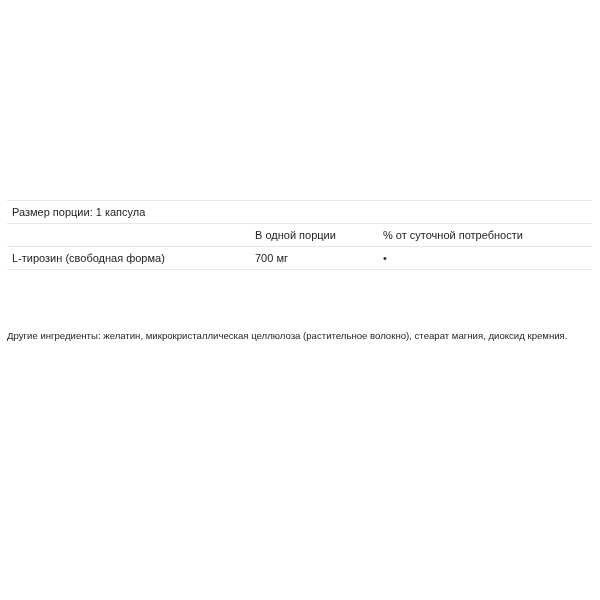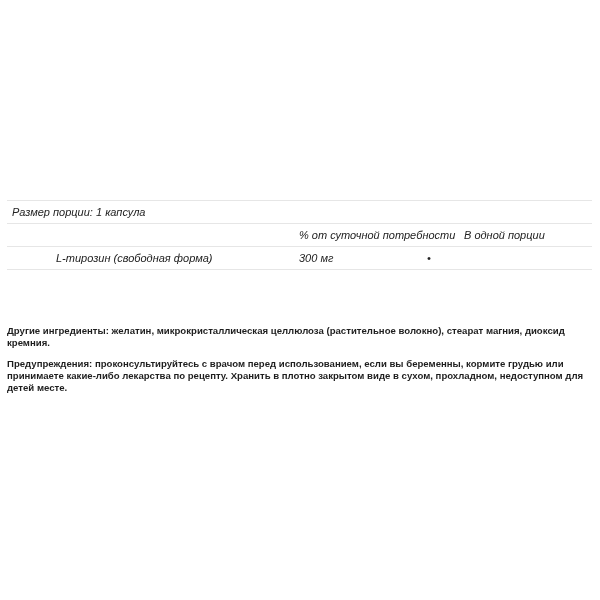--- a/index.html
+++ b/index.html
@@ -14,66 +14,64 @@
       overflow: hidden;
       font-family: "Liberation Sans", sans-serif;
       color: #222222;
     }
     .facts {
       position: absolute;
       left: 7px;
       top: 200px;
       width: 585px;
       border-top: 1px solid #e6e6e6;
-      font-style: italic;
     }
     .row {
       height: 22px;
       border-bottom: 1px solid #e6e6e6;
       display: flex;
       align-items: center;
       font-size: 11px;
       line-height: 22px;
     }
     .cell {
       white-space: nowrap;
     }
-    .c1 { width: 243px; padding-left: 5px; margin-left: 44px; }
+    .c1 { width: 243px; padding-left: 5px; }
     .c2 { width: 128px; }
     .c3 { flex: 1; }
     .full { padding-left: 5px; }
     .notes {
       position: absolute;
       left: 7px;
       top: 325px;
       width: 588px;
       font-size: 9.6px;
-      line-height: 12px;
-      font-weight: bold;
+      line-height: 21px;
+      font-weight: normal;
       color: #1e1e1e;
     }
     .notes p {
       margin: 0 0 9px 0;
     }
   </style>
 </head>
 <body>
 
 <div class="facts">
   <div class="row">
     <span class="cell full">Размер порции: 1 капсула</span>
   </div>
   <div class="row">
     <span class="cell c1"></span>
+    <span class="cell c2">В одной порции</span>
     <span class="cell c3">% от суточной потребности</span>
-    <span class="cell c2">В одной порции</span>
   </div>
   <div class="row">
     <span class="cell c1">L-тирозин (свободная форма)</span>
-    <span class="cell c2">300 мг</span>
+    <span class="cell c2">700 мг</span>
     <span class="cell c3">•</span>
   </div>
 </div>
 
 <div class="notes">
   <p>Другие ингредиенты: желатин, микрокристаллическая целлюлоза (растительное волокно), стеарат магния, диоксид кремния.</p>
-  <p>Предупреждения: проконсультируйтесь с врачом перед использованием, если вы беременны, кормите грудью или принимаете какие-либо лекарства по рецепту. Хранить в плотно закрытом виде в сухом, прохладном, недоступном для детей месте.</p>
 </div>
 
 </body></html>

